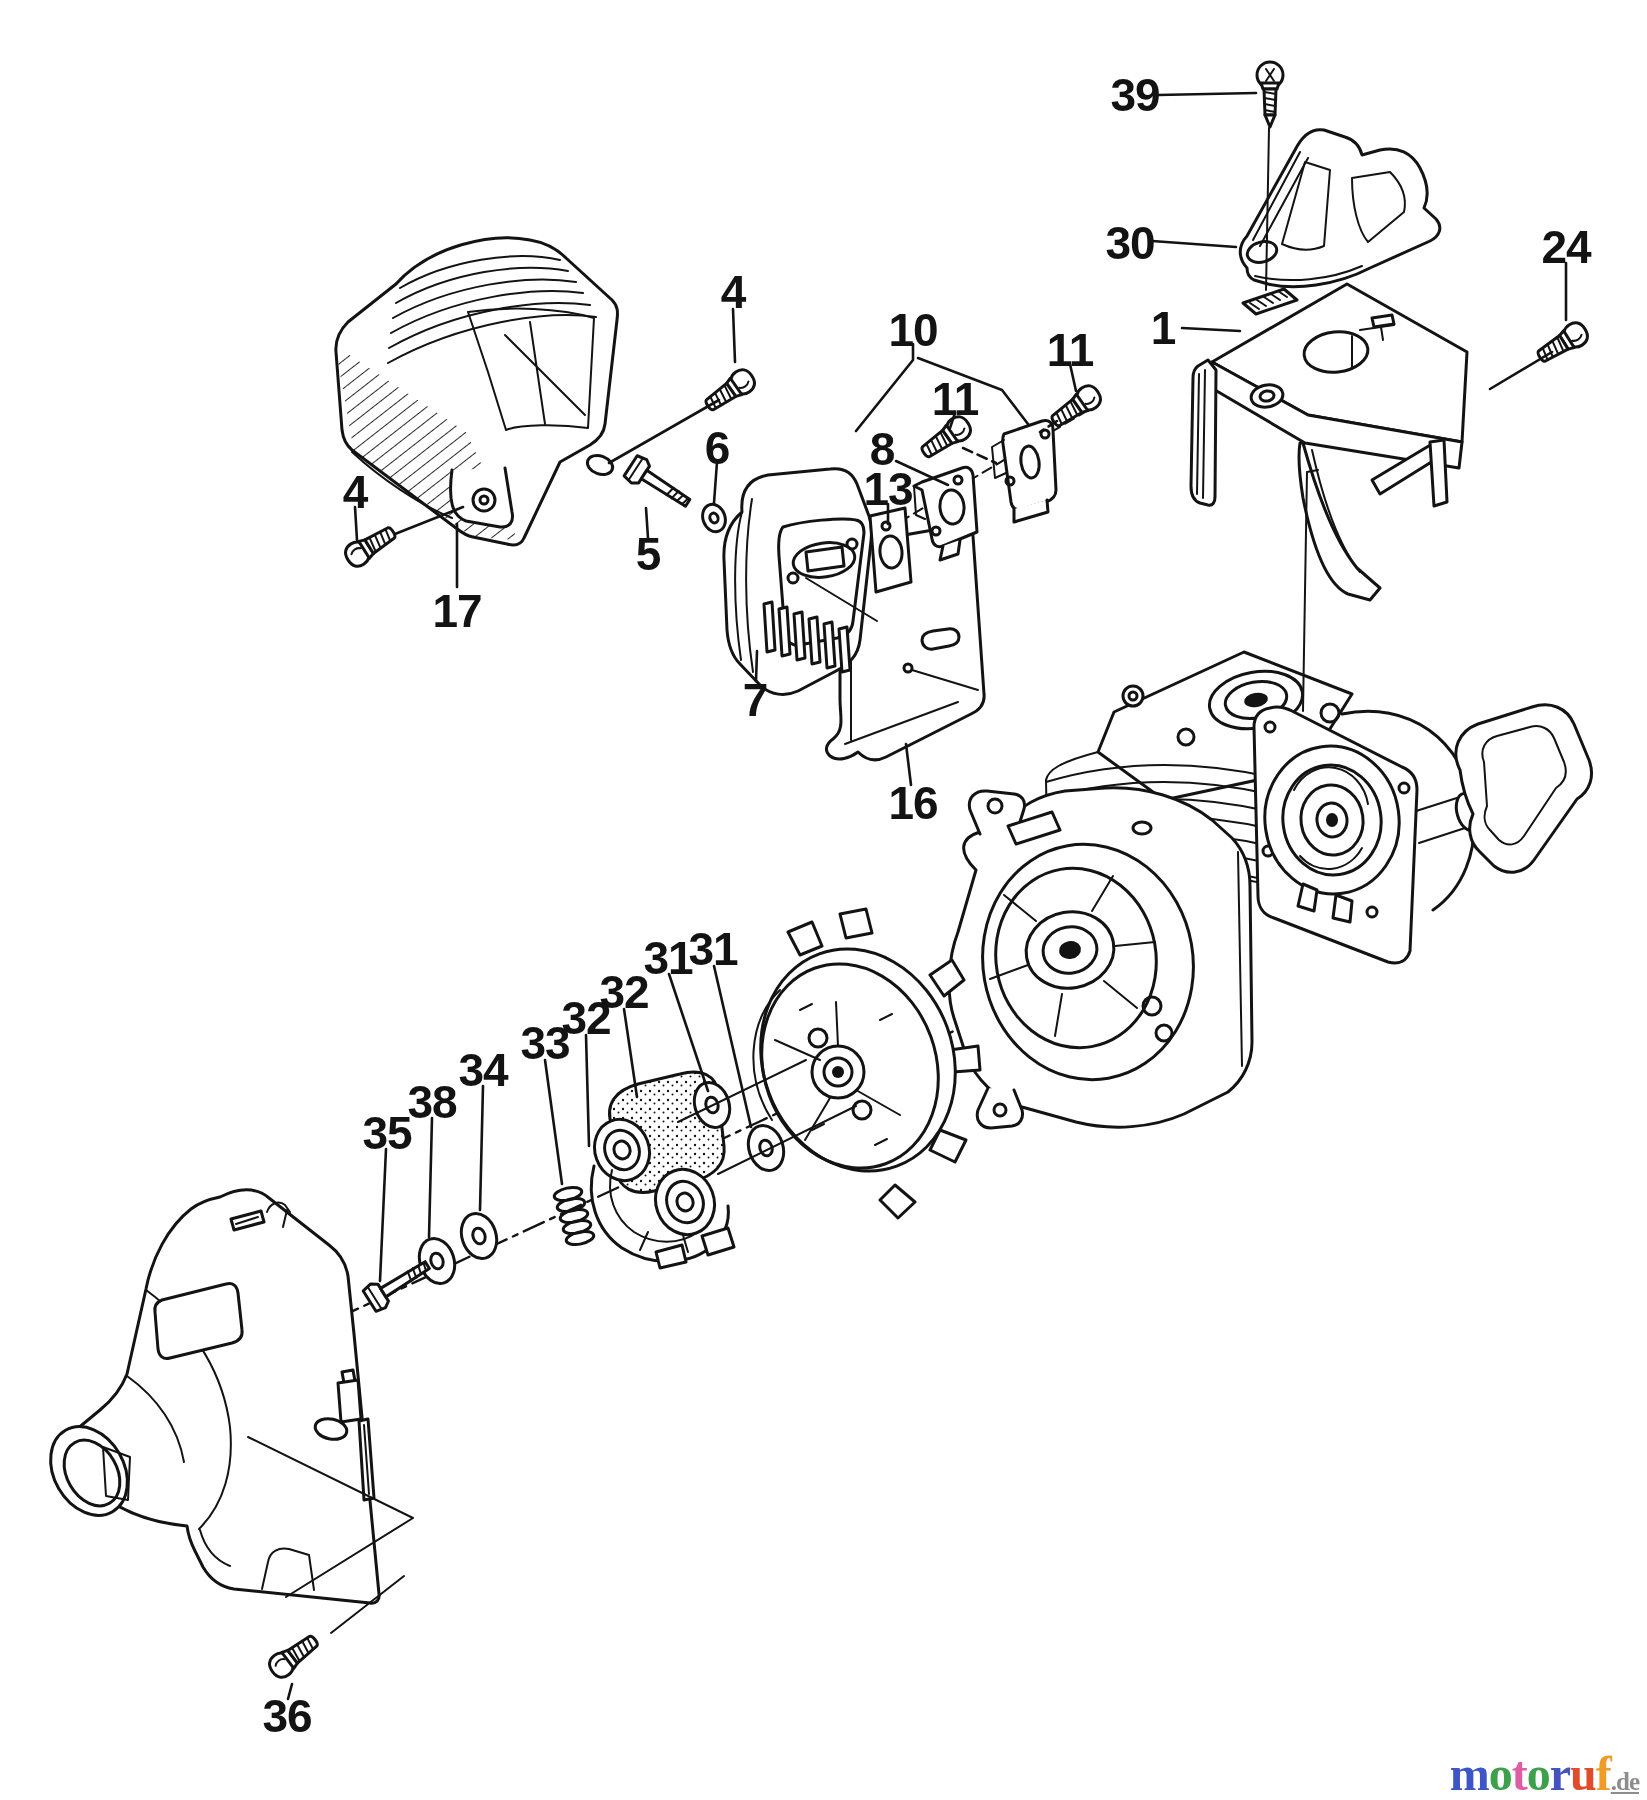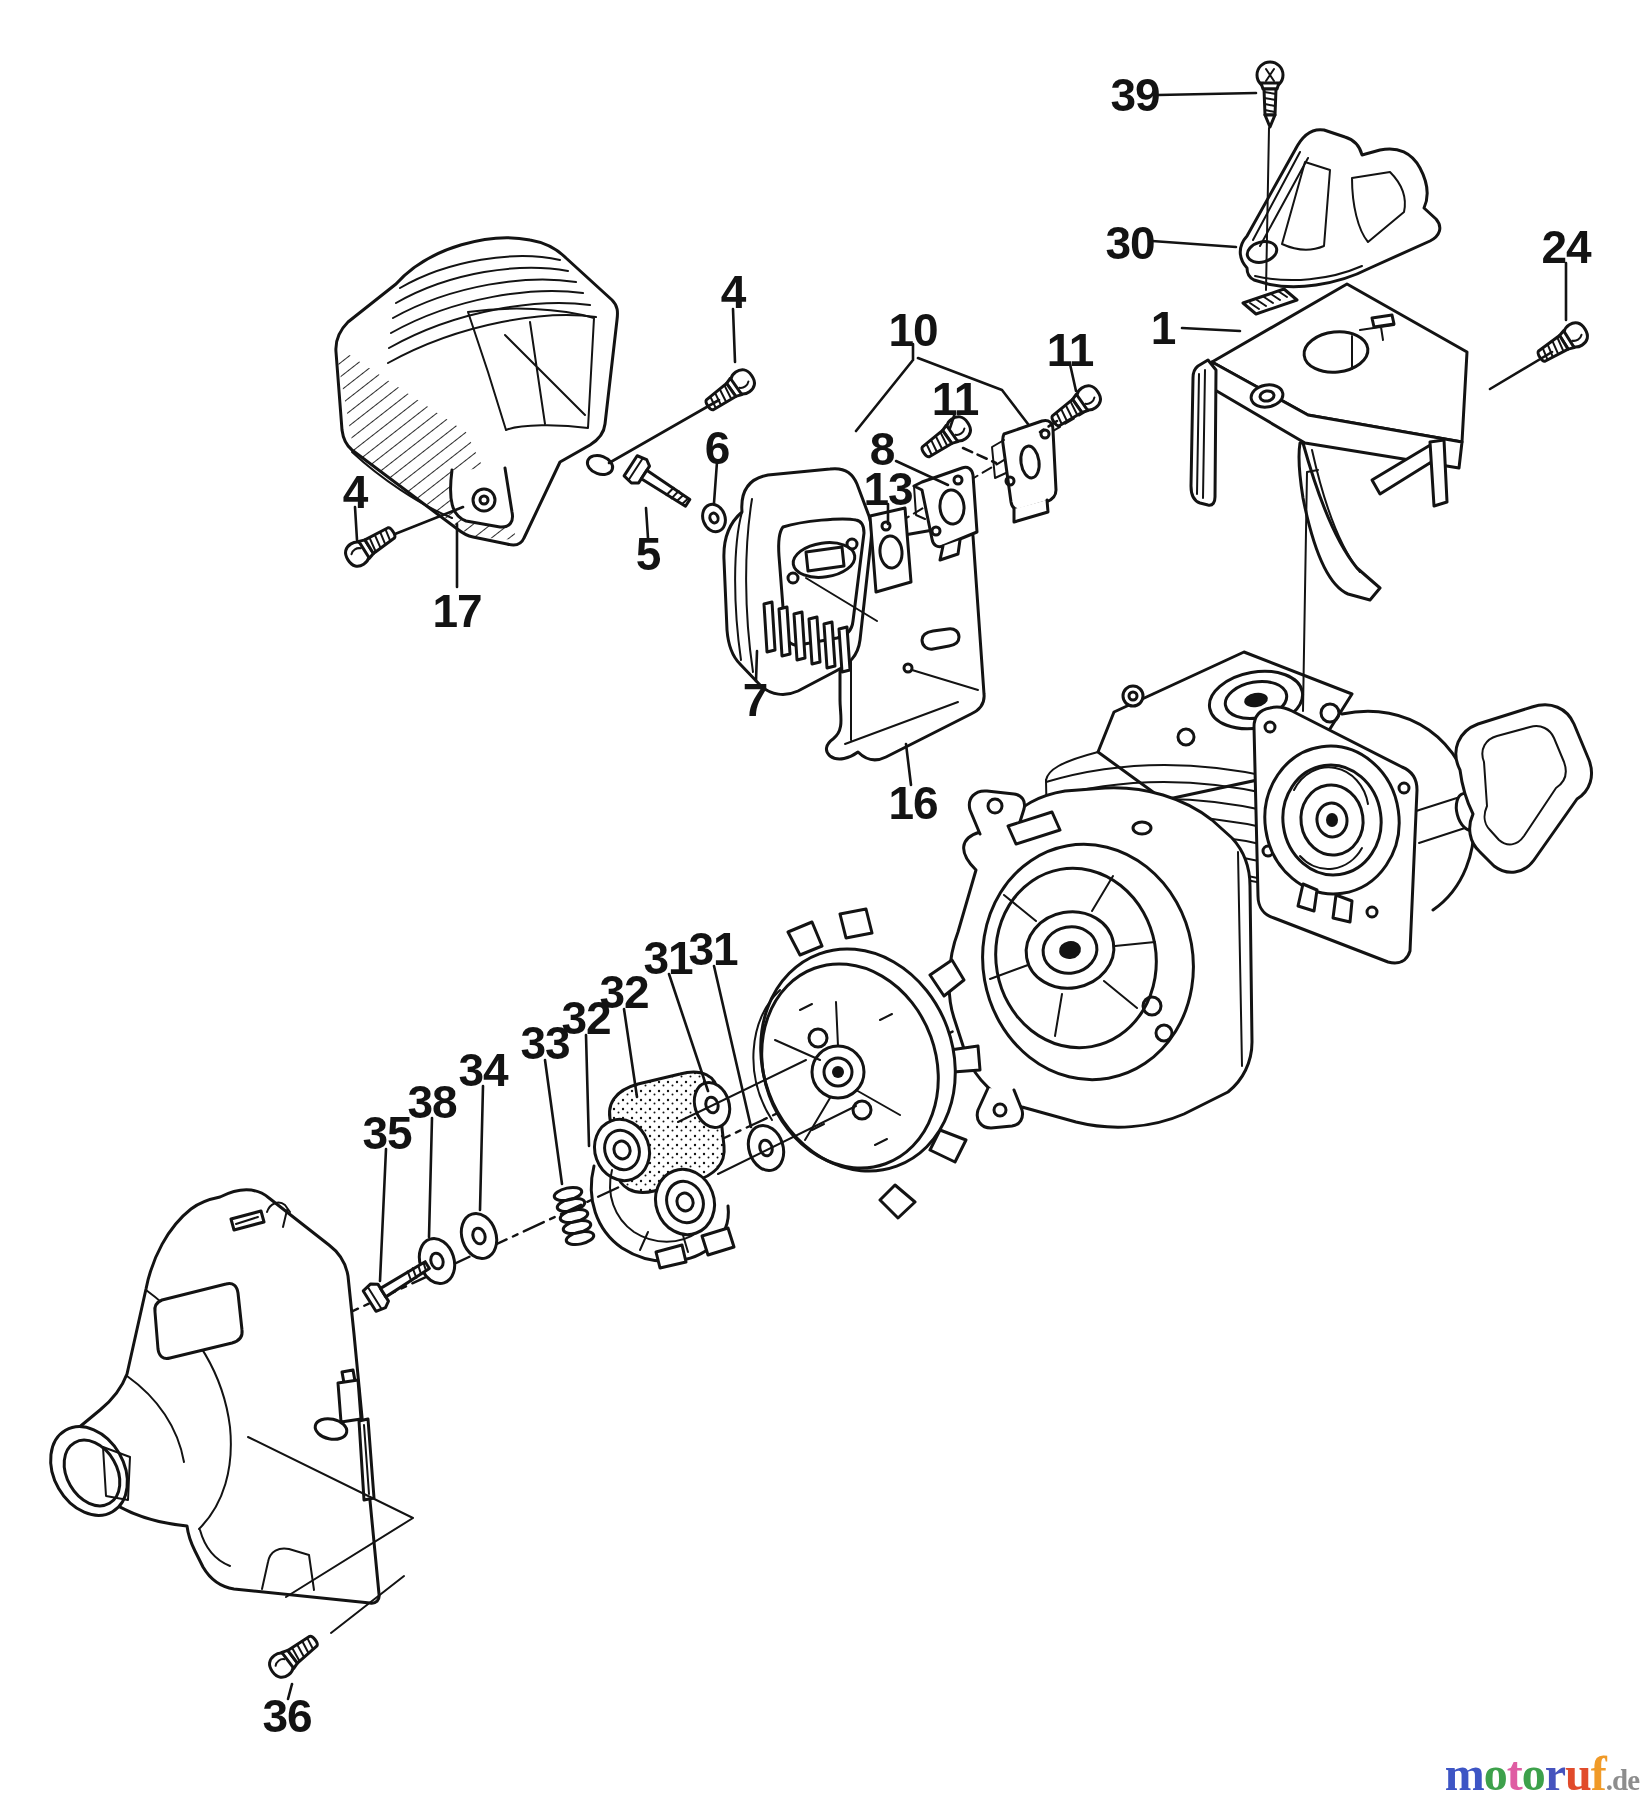--- a/index.html
+++ b/index.html
@@ -7,21 +7,21 @@
   #diagram-svg{position:absolute;left:0;top:0;}
   .s{stroke:#131313;stroke-width:3;fill:none;stroke-linecap:round;stroke-linejoin:round;}
   .f{fill:#ffffff;}
   .dk{fill:#131313;stroke:none;}
   .thin{stroke-width:2;}
   .leader{stroke-width:2.6;}
   .dash{stroke-dasharray:10 6;}
   .dashdot{stroke-dasharray:22 7 5 7;stroke-width:2.4;}
   .part-label{font:700 46px "Liberation Sans", sans-serif;fill:#131313;text-anchor:middle;dominant-baseline:central;letter-spacing:-1px;}
   #watermark{position:absolute;right:8px;bottom:2px;font-family:"Liberation Serif", serif;font-weight:700;font-size:48px;line-height:1;letter-spacing:-1px;white-space:nowrap;}
-  #watermark .suffix{font-size:29px;font-weight:700;}
+  #watermark .suffix{font-size:25px;font-weight:700;text-decoration:underline;}
 </style>
 </head>
 <body>
 
 <div id="stage">
 <svg id="diagram-svg" width="1647" height="1800" viewBox="0 0 1647 1800" xmlns="http://www.w3.org/2000/svg">
 
   <defs>
     <pattern id="hatch" width="11" height="11" patternUnits="userSpaceOnUse" patternTransform="rotate(52)">
       <line x1="0" y1="0" x2="0" y2="11" stroke="#131313" stroke-width="1.8"></line>

